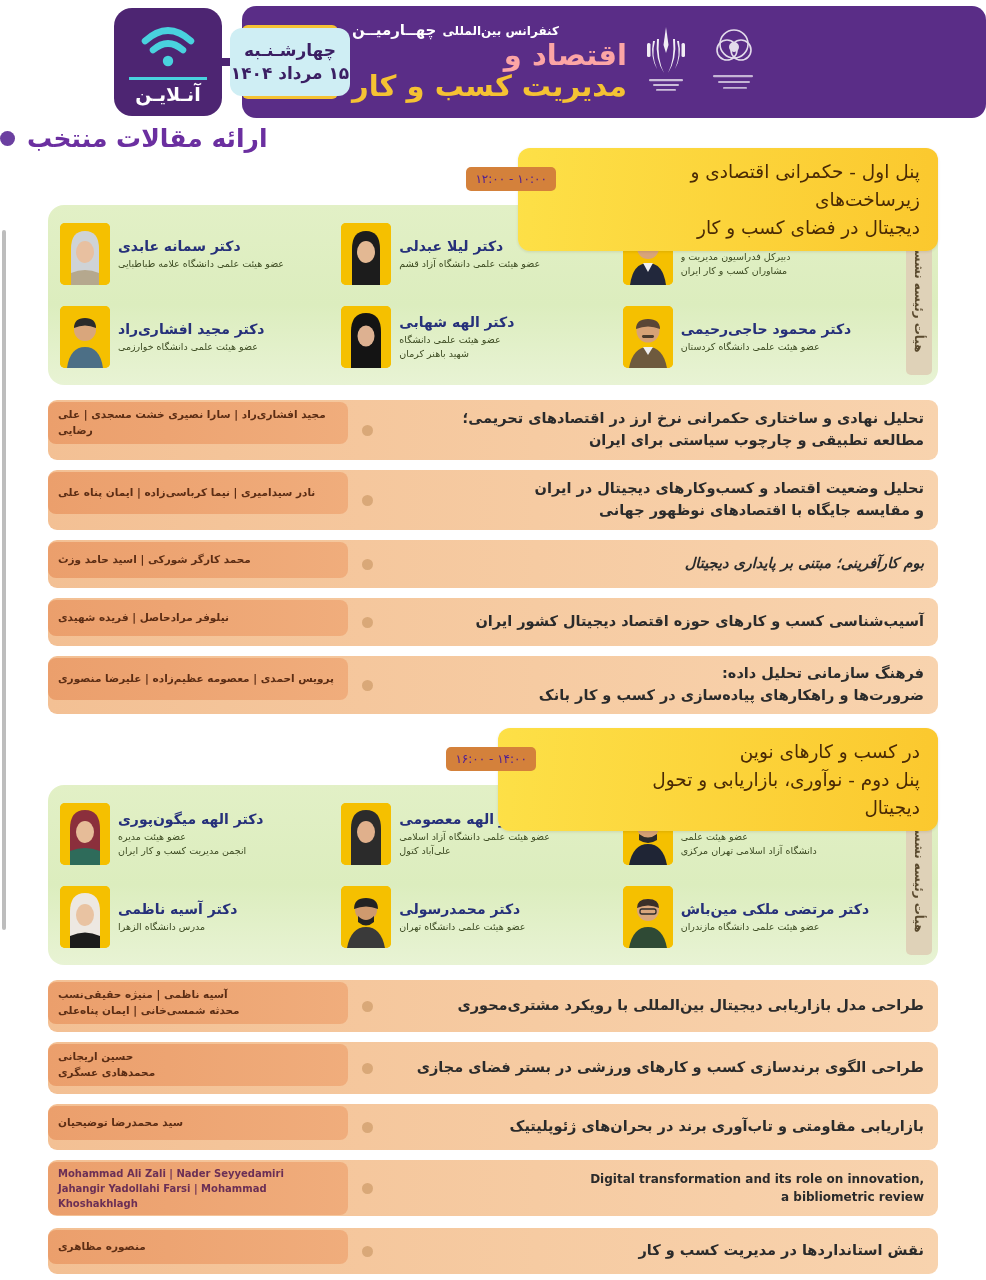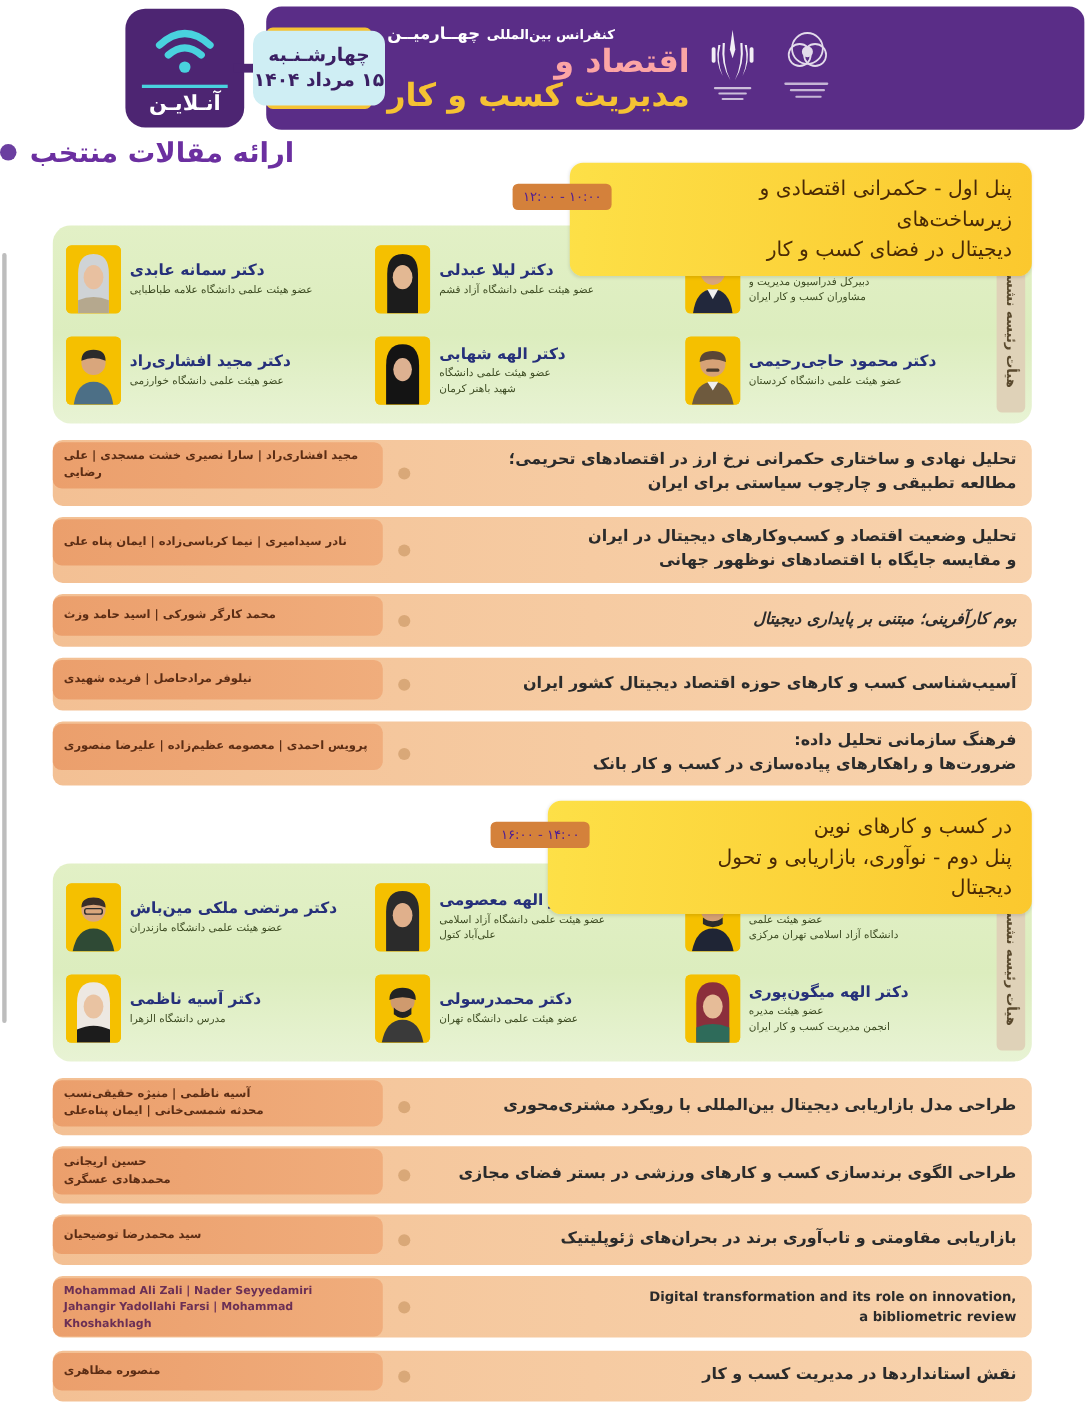--- a/index.html
+++ b/index.html
@@ -622,52 +622,52 @@
             <div class="chair-name">دکتر الهه معصومی</div>
             <div class="chair-aff">عضو هیئت علمی دانشگاه آزاد اسلامی
 علی‌آباد کتول</div>
           </div>
         </div>
 
         <div class="chair">
           <div class="chair-photo">
             <svg width="50" height="62" viewBox="0 0 50 62" aria-hidden="true">
               <rect width="50" height="62" fill="#f5c000"></rect>
+              <path d="M25 7 q-15 0 -15 19 l0 36 l30 0 l0 -36 q0 -19 -15 -19" fill="#8b2f3c"></path>
+              <ellipse cx="25" cy="29" rx="9" ry="11" fill="#e6bc98"></ellipse>
+              <path d="M10 48 q15 -6 30 0 l0 14 l-30 0 Z" fill="#2e6b5a"></path>
+            </svg>
+          </div>
+          <div class="chair-info">
+            <div class="chair-name">دکتر الهه میگون‌پوری</div>
+            <div class="chair-aff">عضو هیئت مدیره
+انجمن مدیریت کسب و کار ایران</div>
+          </div>
+        </div>
+
+        <div class="chair">
+          <div class="chair-photo">
+            <svg width="50" height="62" viewBox="0 0 50 62" aria-hidden="true">
+              <rect width="50" height="62" fill="#f5c000"></rect>
               <circle cx="25" cy="24" r="11" fill="#d9a67c"></circle>
               <path d="M25 13 q-11 0 -11 9 q11 -5 22 0 q0 -9 -11 -9" fill="#3a2f28"></path>
               <rect x="17" y="23" width="16" height="5" rx="2" fill="none" stroke="#2b2b2b" stroke-width="1.3"></rect>
               <path d="M6 62 q4 -21 19 -21 q15 0 19 21 Z" fill="#2f4a35"></path>
             </svg>
           </div>
           <div class="chair-info">
             <div class="chair-name">دکتر مرتضی ملکی مین‌باش</div>
             <div class="chair-aff">عضو هیئت علمی دانشگاه مازندران</div>
           </div>
         </div>
 
         <div class="chair">
           <div class="chair-photo">
             <svg width="50" height="62" viewBox="0 0 50 62" aria-hidden="true">
               <rect width="50" height="62" fill="#f5c000"></rect>
-              <path d="M25 7 q-15 0 -15 19 l0 36 l30 0 l0 -36 q0 -19 -15 -19" fill="#8b2f3c"></path>
-              <ellipse cx="25" cy="29" rx="9" ry="11" fill="#e6bc98"></ellipse>
-              <path d="M10 48 q15 -6 30 0 l0 14 l-30 0 Z" fill="#2e6b5a"></path>
-            </svg>
-          </div>
-          <div class="chair-info">
-            <div class="chair-name">دکتر الهه میگون‌پوری</div>
-            <div class="chair-aff">عضو هیئت مدیره
-انجمن مدیریت کسب و کار ایران</div>
-          </div>
-        </div>
-
-        <div class="chair">
-          <div class="chair-photo">
-            <svg width="50" height="62" viewBox="0 0 50 62" aria-hidden="true">
-              <rect width="50" height="62" fill="#f5c000"></rect>
               <circle cx="25" cy="24" r="11" fill="#cf9a6e"></circle>
               <path d="M25 12 q-12 0 -12 11 q12 -5 24 0 q0 -11 -12 -11" fill="#232323"></path>
               <path d="M17 30 q8 8 16 0 l0 6 q-8 7 -16 0 Z" fill="#232323"></path>
               <path d="M6 62 q4 -21 19 -21 q15 0 19 21 Z" fill="#3a3a3a"></path>
             </svg>
           </div>
           <div class="chair-info">
             <div class="chair-name">دکتر محمدرسولی</div>
             <div class="chair-aff">عضو هیئت علمی دانشگاه تهران</div>
           </div>

